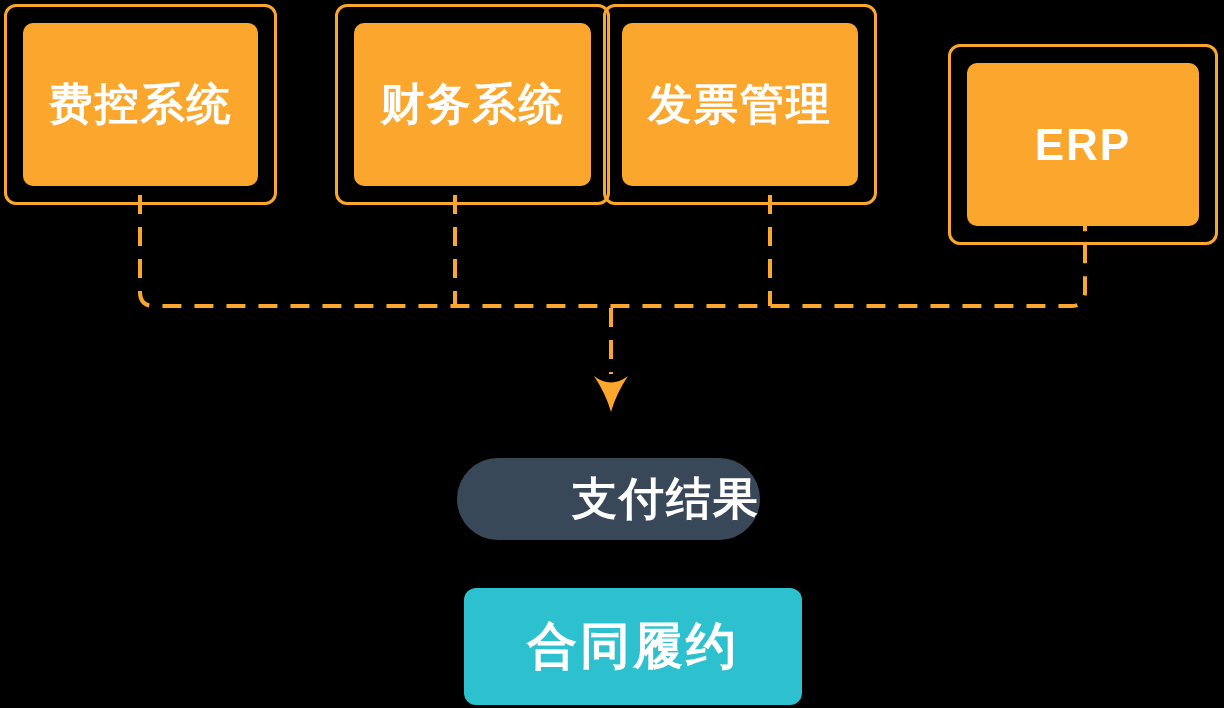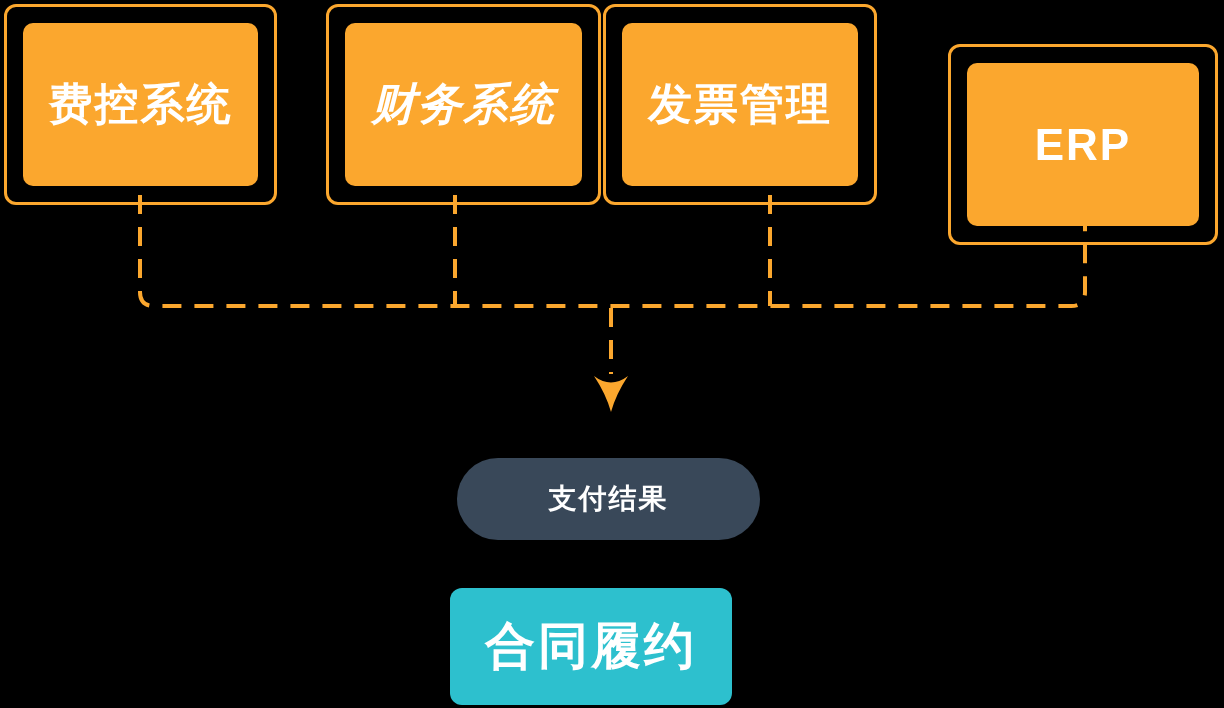--- a/index.html
+++ b/index.html
@@ -33,52 +33,52 @@
     background:var(--orange);
     border-radius:10px;
     display:flex;align-items:center;justify-content:center;
     color:var(--text-white);
     font-size:44px;
     font-weight:600;
     letter-spacing:2px;
     white-space:nowrap;
   }
   .src-1{left:4px;width:273px;}
-  .src-2{left:326px;width:275px;font-style:italic;}
+  .src-2{left:335px;width:275px;}
   .src-3{left:603px;width:274px;}
   .src-4{left:948px;width:270px;margin-top:40px;}
 
   
   .wires{position:absolute;left:0;top:0;width:1224px;height:708px;pointer-events:none;}
   .dash{
     fill:none;
     stroke:var(--orange);
     stroke-width:4;
     stroke-dasharray:19 13;
   }
   .arrowhead{fill:var(--orange);stroke:none;}
 
   
   .pill{
     position:absolute;
     left:457px;top:458px;width:303px;height:82px;
     background:var(--dark-slate);
     border-radius:41px;
-    display:flex;align-items:center;justify-content:center;
+    display:flex;align-items:center;justify-content:flex-end;
     color:var(--text-white);
-    font-size:28px;
+    font-size:45px;
     font-weight:600;
     letter-spacing:2px;
     white-space:nowrap;
   }
 
   
   .target{
     position:absolute;
-    left:450px;top:588px;width:282px;height:117px;
+    left:464px;top:588px;width:338px;height:117px;
     background:var(--teal);
     border-radius:12px;
     display:flex;align-items:center;justify-content:center;
     color:var(--text-white);
     font-size:50px;
     font-weight:600;
     letter-spacing:3px;
     white-space:nowrap;
   }
 </style>

